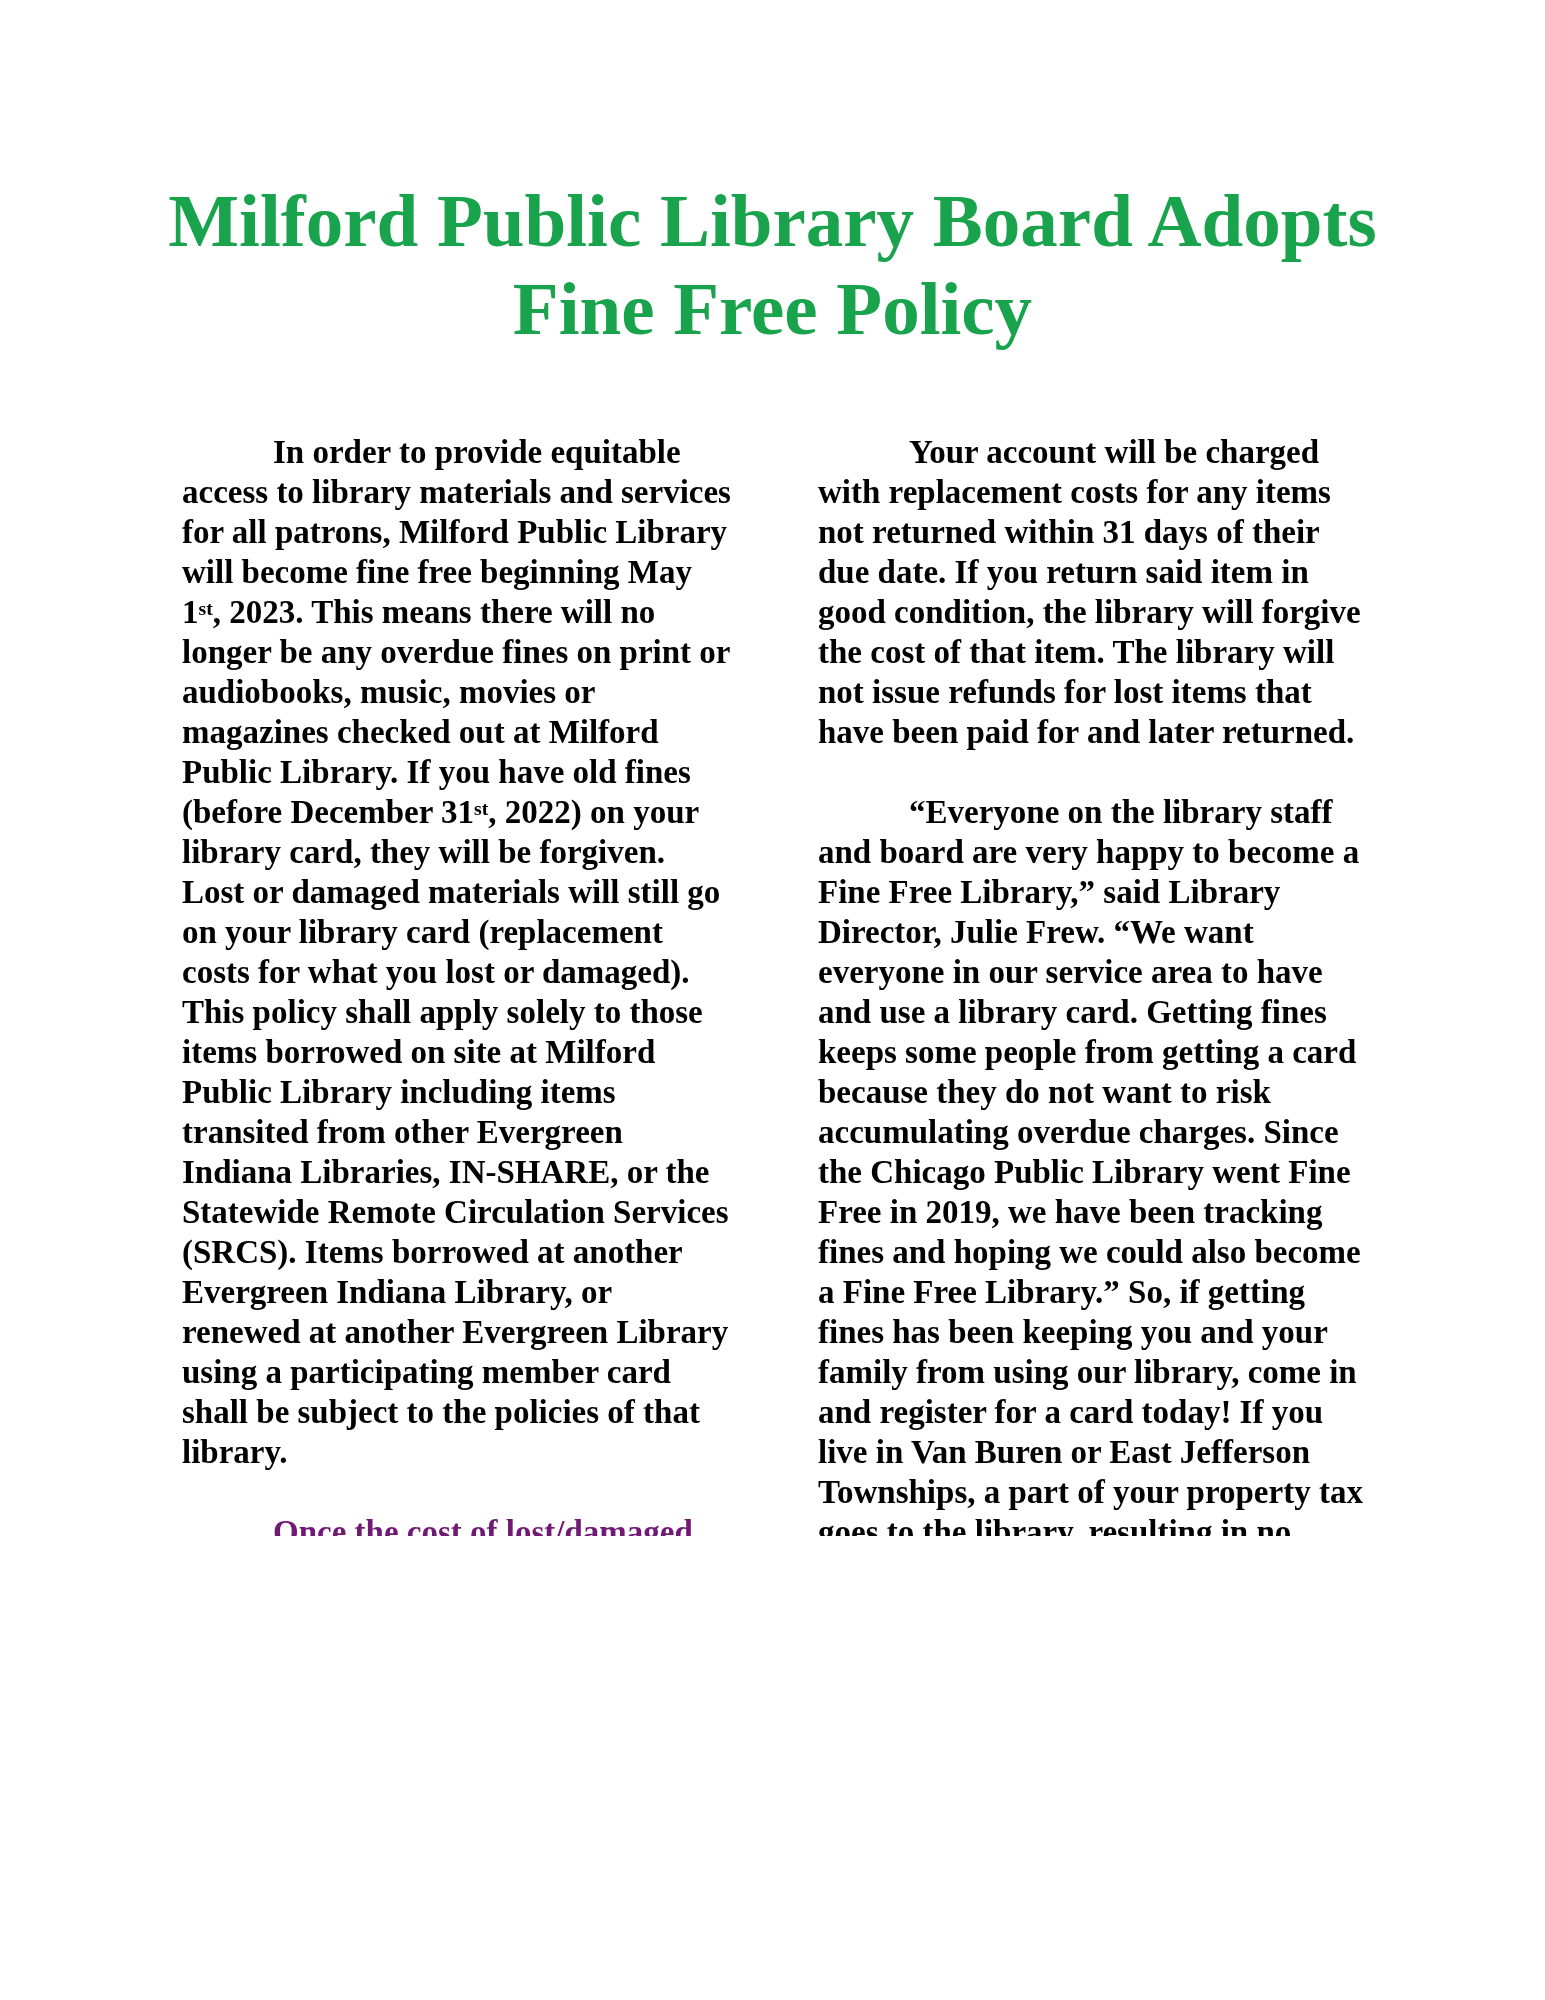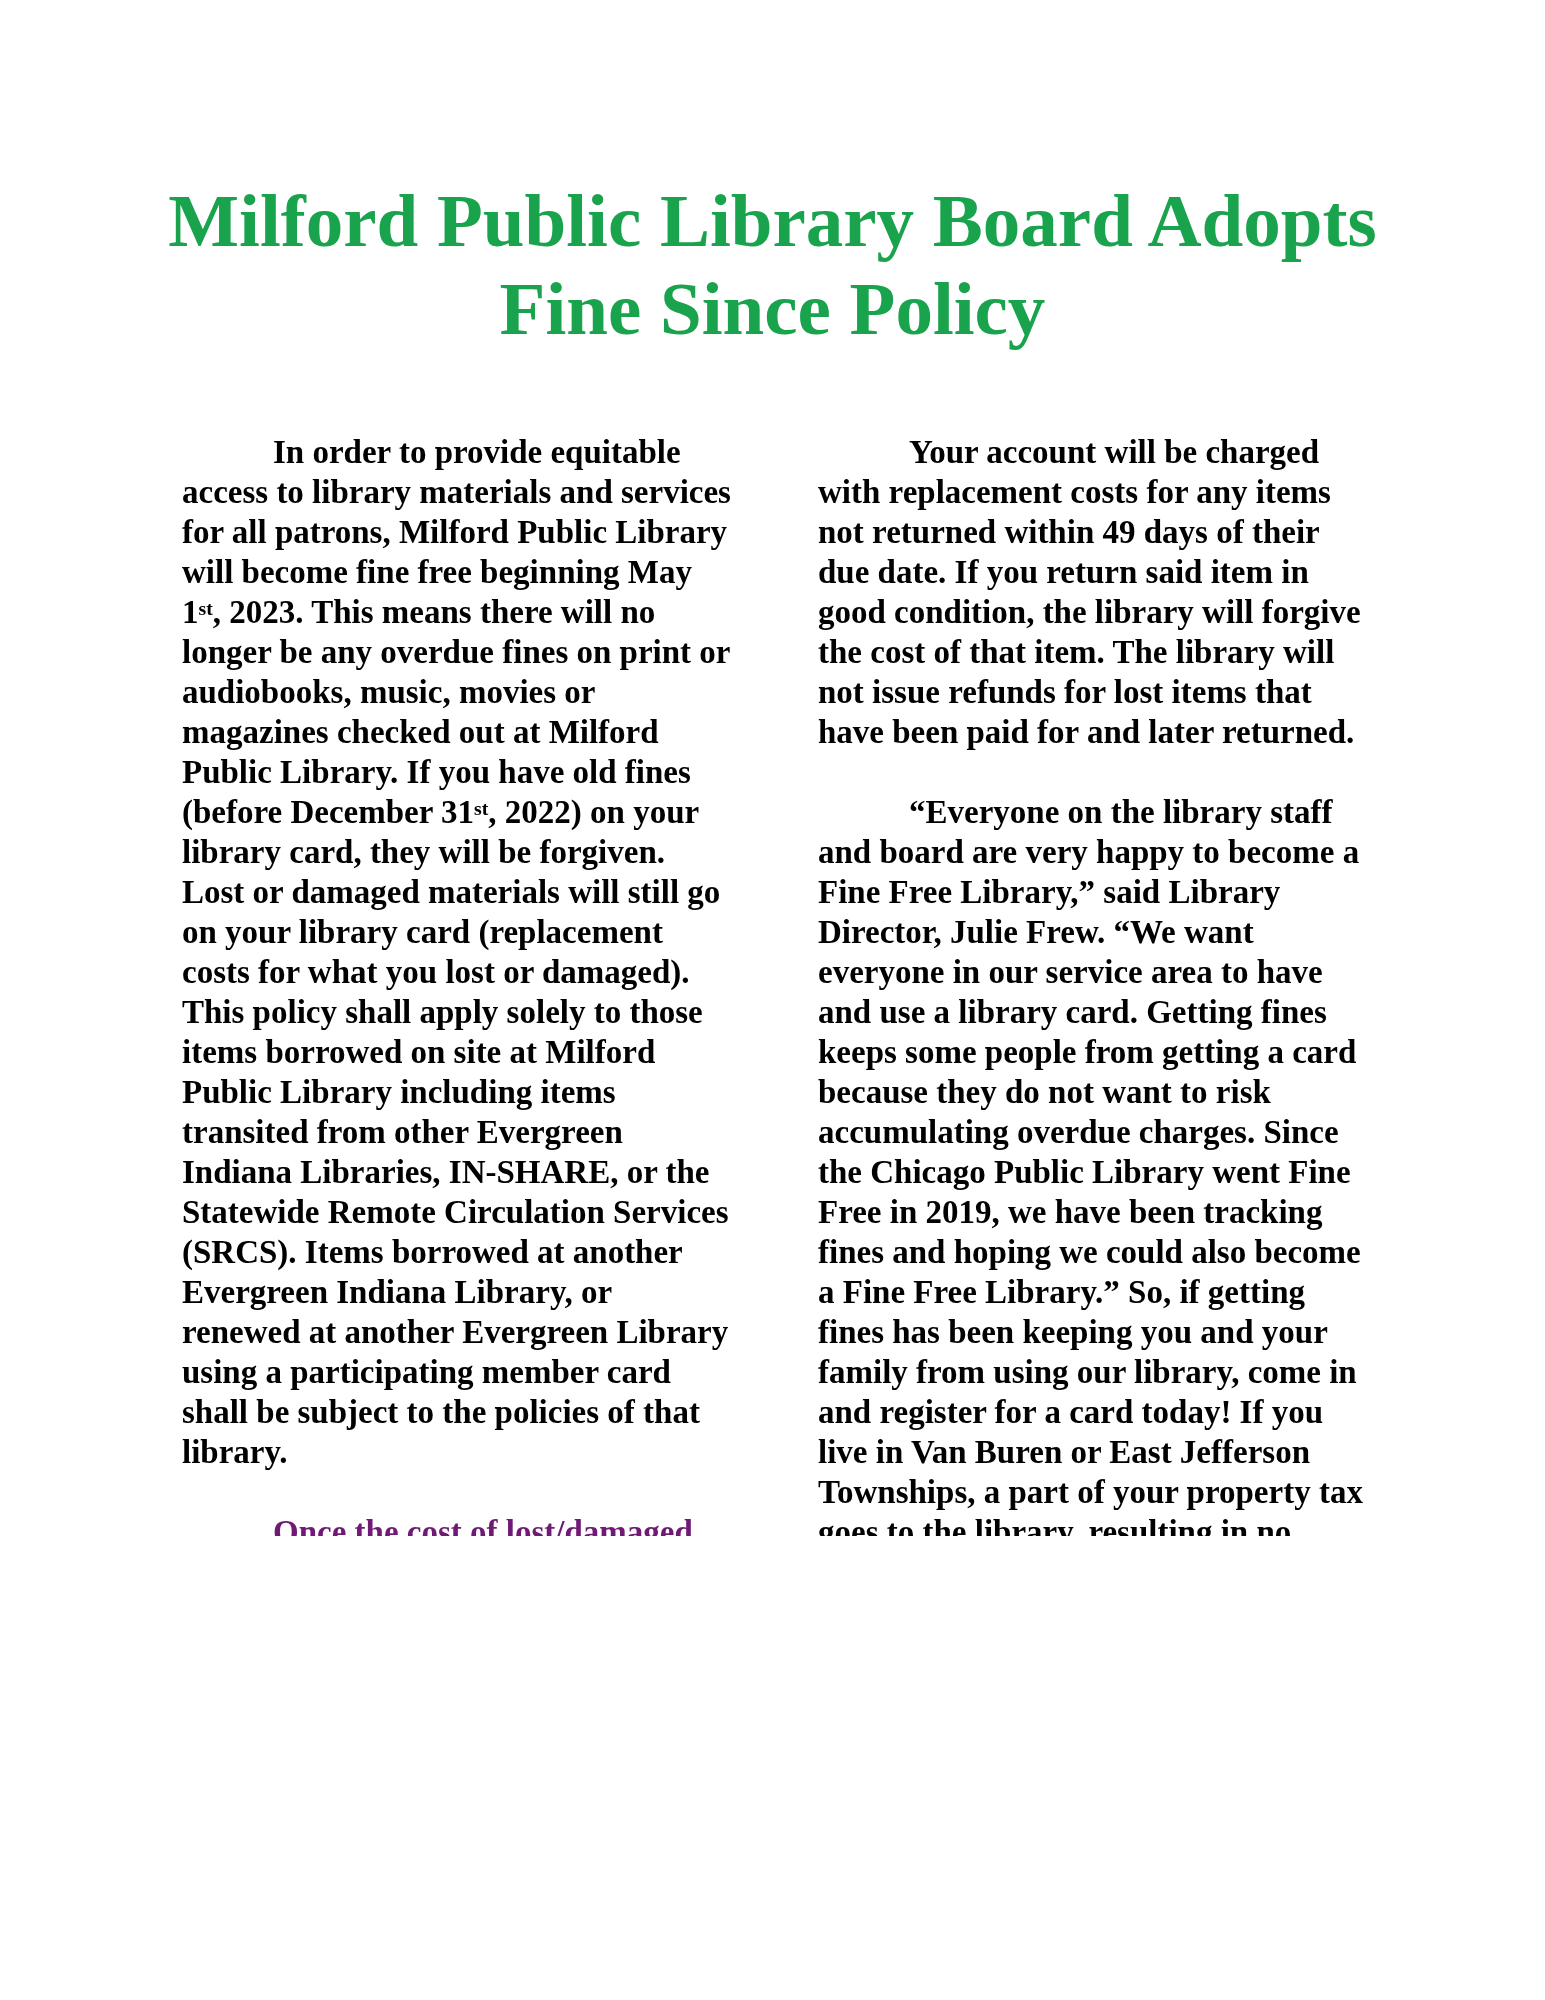--- a/index.html
+++ b/index.html
@@ -60,26 +60,26 @@
     position: relative;
     top: -0.42em;
   }
 </style>
 </head>
 <body>
 
 <div class="page">
   <h1 class="doc-title" style="color: rgb(26, 163, 77);">
     <span class="title-line">Milford Public Library Board Adopts</span>
-    <span class="title-line">Fine Since Policy</span>
+    <span class="title-line">Fine Free Policy</span>
   </h1>
 
   <div class="body-columns">
     <div class="col">
         <p class="body-para" style="color: rgb(0, 0, 0);"><span>In order to provide equitable access to library materials and services for all patrons, Milford Public Library will become fine free beginning May 1</span><sup>st</sup><span>, 2023. This means there will no longer be any overdue fines on print or audiobooks, music, movies or magazines checked out at Milford Public Library. If you have old fines (before December 31</span><sup>st</sup><span>, 2022) on your library card, they will be forgiven. Lost or damaged materials will still go on your library card (replacement costs for what you lost or damaged). This policy shall apply solely to those items borrowed on site at Milford Public Library including items transited from other Evergreen Indiana Libraries, IN-SHARE, or the Statewide Remote Circulation Services (SRCS). Items borrowed at another Evergreen Indiana Library, or renewed at another Evergreen Library using a participating member card shall be subject to the policies of that library.</span></p>
         <p class="body-para" style="color: #701a75;"><span>Once the cost of lost/damaged items on your card reaches $10, your card will be blocked at all Evergreen Indiana locations. If you have 15 or more overdue items, your card will also be blocked at all Evergreen locations.</span></p>
       </div>
     <div class="col">
-        <p class="body-para" style="color: rgb(0, 0, 0);"><span>Your account will be charged with replacement costs for any items not returned within 49 days of their due date. If you return said item in good condition, the library will forgive the cost of that item. The library will not issue refunds for lost items that have been paid for and later returned.</span></p>
+        <p class="body-para" style="color: rgb(0, 0, 0);"><span>Your account will be charged with replacement costs for any items not returned within 31 days of their due date. If you return said item in good condition, the library will forgive the cost of that item. The library will not issue refunds for lost items that have been paid for and later returned.</span></p>
         <p class="body-para" style="color: rgb(0, 0, 0);"><span>“Everyone on the library staff and board are very happy to become a Fine Free Library,” said Library Director, Julie Frew. “We want everyone in our service area to have and use a library card. Getting fines keeps some people from getting a card because they do not want to risk accumulating overdue charges. Since the Chicago Public Library went Fine Free in 2019, we have been tracking fines and hoping we could also become a Fine Free Library.” So, if getting fines has been keeping you and your family from using our library, come in and register for a card today! If you live in Van Buren or East Jefferson Townships, a part of your property tax goes to the library, resulting in no additional fee for your card. Our non-resident fee is $60.00 a year. We hope many of you will come in and sign up after May 1</span><sup>st</sup><span>.</span></p>
       </div>
   </div>
 </div>
 
 </body></html>

